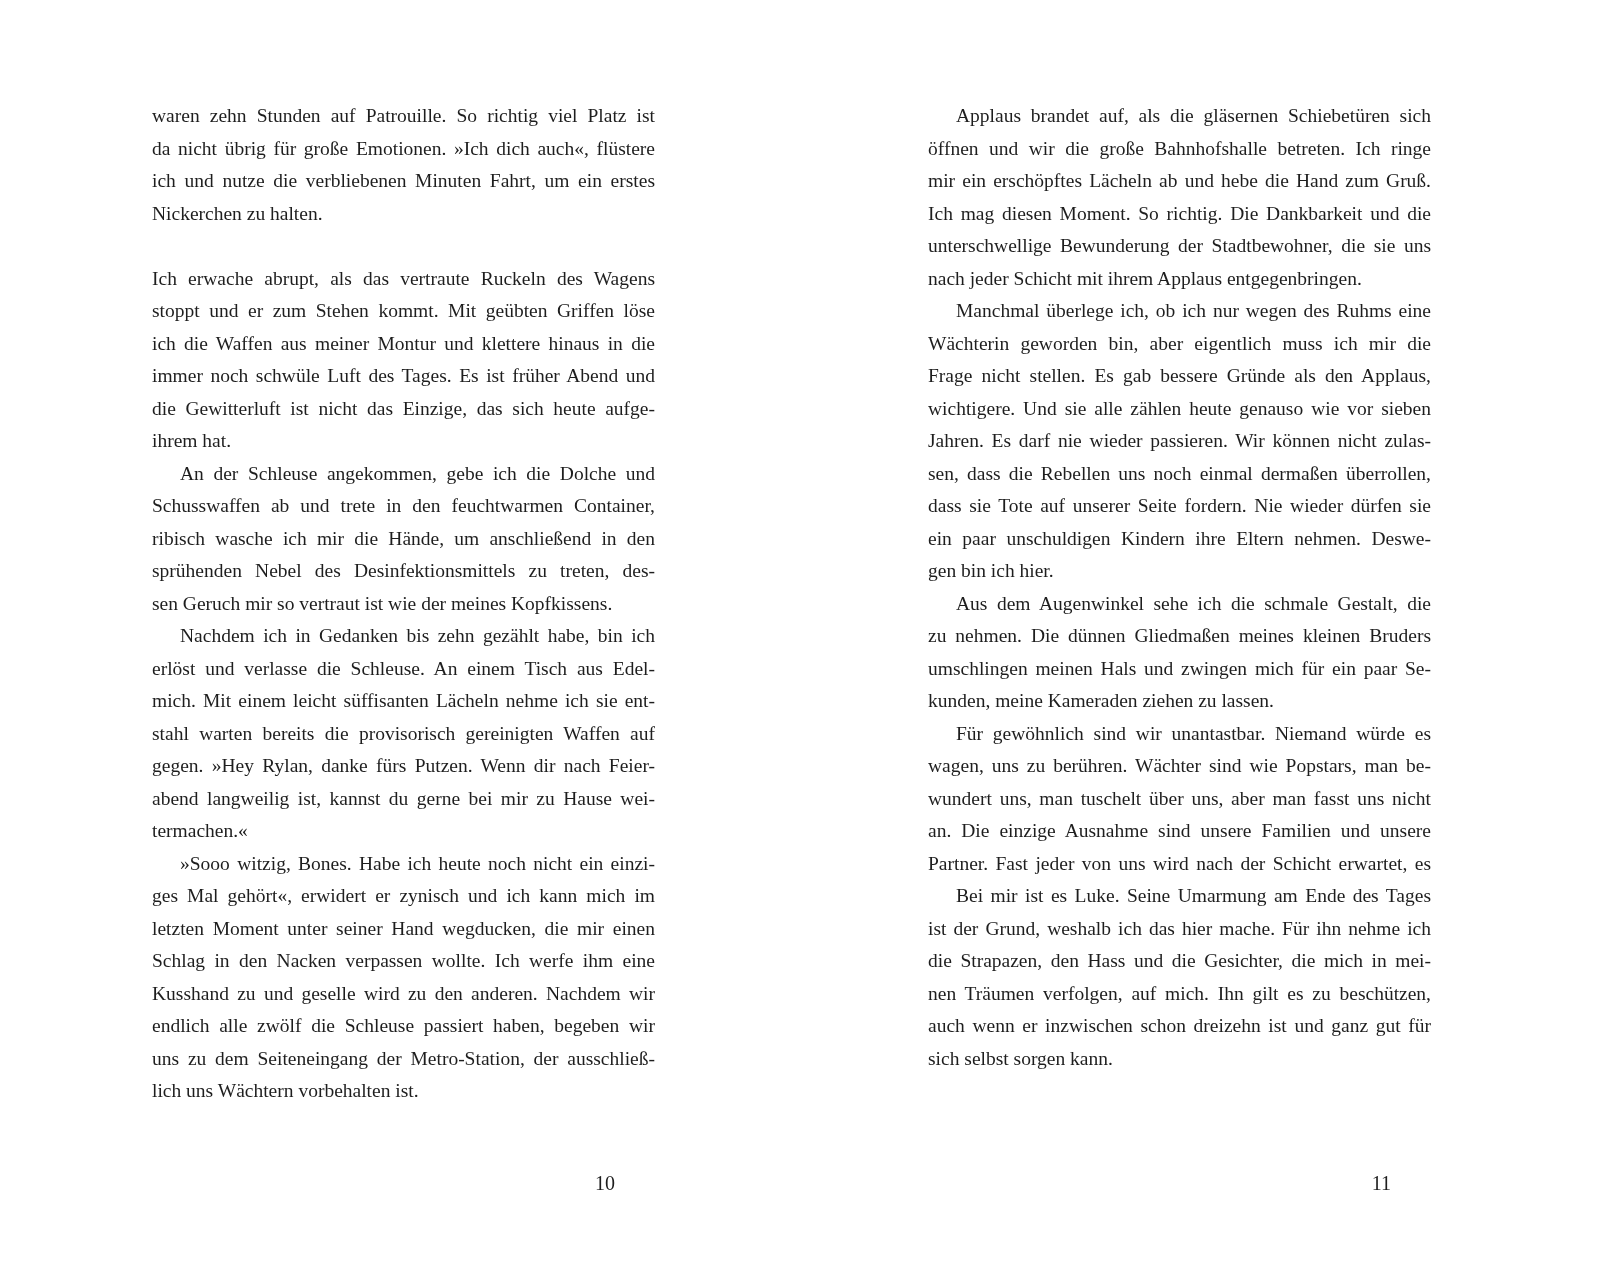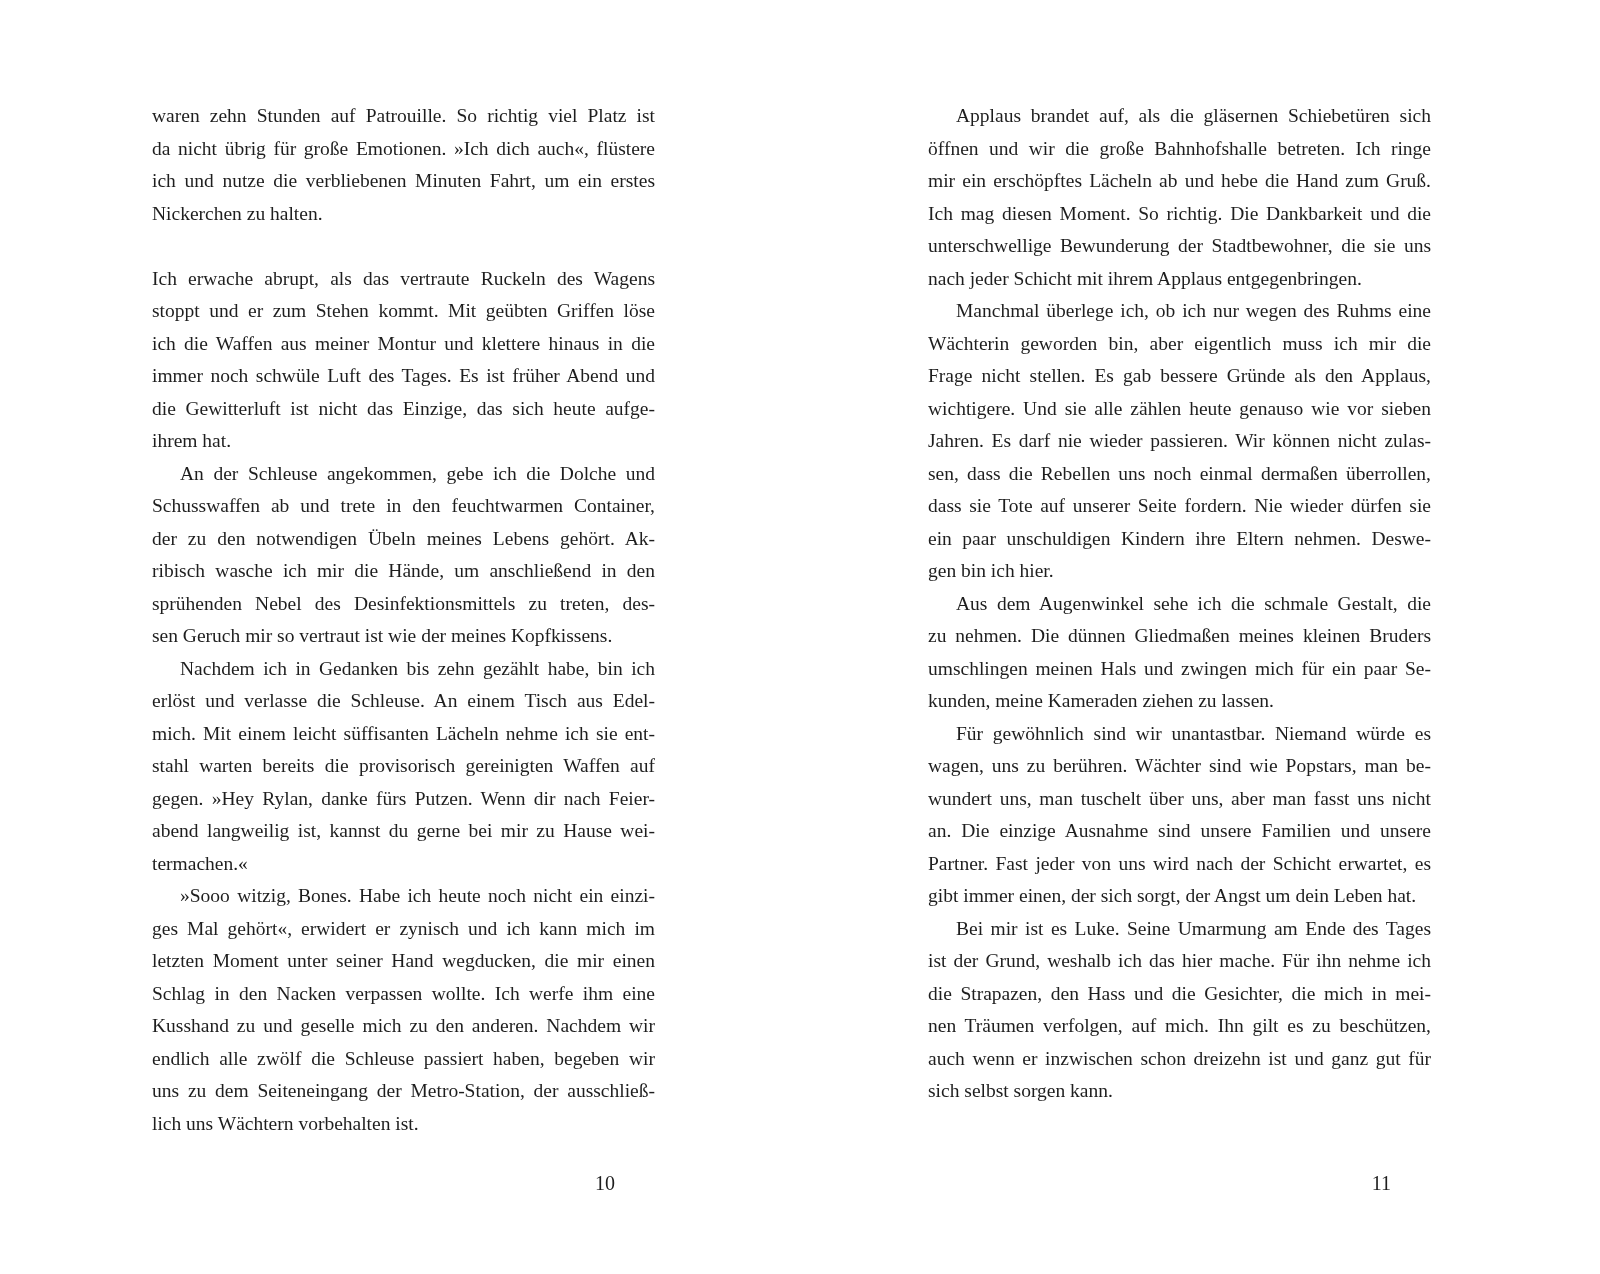--- a/index.html
+++ b/index.html
@@ -69,36 +69,35 @@
         <div class="line para-end">Nickerchen zu halten.</div>
         <div class="spacer"></div>
         <div class="line">Ich erwache abrupt, als das vertraute Ruckeln des Wagens</div>
         <div class="line">stoppt und er zum Stehen kommt. Mit geübten Griffen löse</div>
         <div class="line">ich die Waffen aus meiner Montur und klettere hinaus in die</div>
         <div class="line">immer noch schwüle Luft des Tages. Es ist früher Abend und</div>
         <div class="line">die Gewitterluft ist nicht das Einzige, das sich heute aufge-</div>
         <div class="line para-end">ihrem hat.</div>
         <div class="line indent">An der Schleuse angekommen, gebe ich die Dolche und</div>
         <div class="line">Schusswaffen ab und trete in den feuchtwarmen Container,</div>
-        <div class="line">der zu den notwendigen Übeln meines Lebens gehört. Ak-</div>
         <div class="line">ribisch wasche ich mir die Hände, um anschließend in den</div>
         <div class="line">sprühenden Nebel des Desinfektionsmittels zu treten, des-</div>
         <div class="line para-end">sen Geruch mir so vertraut ist wie der meines Kopfkissens.</div>
         <div class="line indent">Nachdem ich in Gedanken bis zehn gezählt habe, bin ich</div>
         <div class="line">erlöst und verlasse die Schleuse. An einem Tisch aus Edel-</div>
         <div class="line">mich. Mit einem leicht süffisanten Lächeln nehme ich sie ent-</div>
         <div class="line">stahl warten bereits die provisorisch gereinigten Waffen auf</div>
         <div class="line">gegen. »Hey Rylan, danke fürs Putzen. Wenn dir nach Feier-</div>
         <div class="line">abend langweilig ist, kannst du gerne bei mir zu Hause wei-</div>
         <div class="line para-end">termachen.«</div>
         <div class="line indent">»Sooo witzig, Bones. Habe ich heute noch nicht ein einzi-</div>
         <div class="line">ges Mal gehört«, erwidert er zynisch und ich kann mich im</div>
         <div class="line">letzten Moment unter seiner Hand wegducken, die mir einen</div>
         <div class="line">Schlag in den Nacken verpassen wollte. Ich werfe ihm eine</div>
-        <div class="line">Kusshand zu und geselle mich zu den anderen. Nachdem wir</div>
+        <div class="line">Kusshand zu und geselle wird zu den anderen. Nachdem wir</div>
         <div class="line">endlich alle zwölf die Schleuse passiert haben, begeben wir</div>
         <div class="line">uns zu dem Seiteneingang der Metro-Station, der ausschließ-</div>
         <div class="line para-end">lich uns Wächtern vorbehalten ist.</div>
       </div>
     <div class="page-number">10</div>
   </section>
 
   <section class="page page-right">
     <div class="text-column">
         <div class="line indent">Applaus brandet auf, als die gläsernen Schiebetüren sich</div>
@@ -118,21 +117,20 @@
         <div class="line para-end">gen bin ich hier.</div>
         <div class="line indent">Aus dem Augenwinkel sehe ich die schmale Gestalt, die</div>
         <div class="line">zu nehmen. Die dünnen Gliedmaßen meines kleinen Bruders</div>
         <div class="line">umschlingen meinen Hals und zwingen mich für ein paar Se-</div>
         <div class="line para-end">kunden, meine Kameraden ziehen zu lassen.</div>
         <div class="line indent">Für gewöhnlich sind wir unantastbar. Niemand würde es</div>
         <div class="line">wagen, uns zu berühren. Wächter sind wie Popstars, man be-</div>
         <div class="line">wundert uns, man tuschelt über uns, aber man fasst uns nicht</div>
         <div class="line">an. Die einzige Ausnahme sind unsere Familien und unsere</div>
         <div class="line">Partner. Fast jeder von uns wird nach der Schicht erwartet, es</div>
-        <div class="line para-end">gibt immer einen, der sich sorgt, der Angst um dein Leben hat.</div>
         <div class="line indent">Bei mir ist es Luke. Seine Umarmung am Ende des Tages</div>
         <div class="line">ist der Grund, weshalb ich das hier mache. Für ihn nehme ich</div>
         <div class="line">die Strapazen, den Hass und die Gesichter, die mich in mei-</div>
         <div class="line">nen Träumen verfolgen, auf mich. Ihn gilt es zu beschützen,</div>
         <div class="line">auch wenn er inzwischen schon dreizehn ist und ganz gut für</div>
         <div class="line para-end">sich selbst sorgen kann.</div>
       </div>
     <div class="page-number">11</div>
   </section>
 

